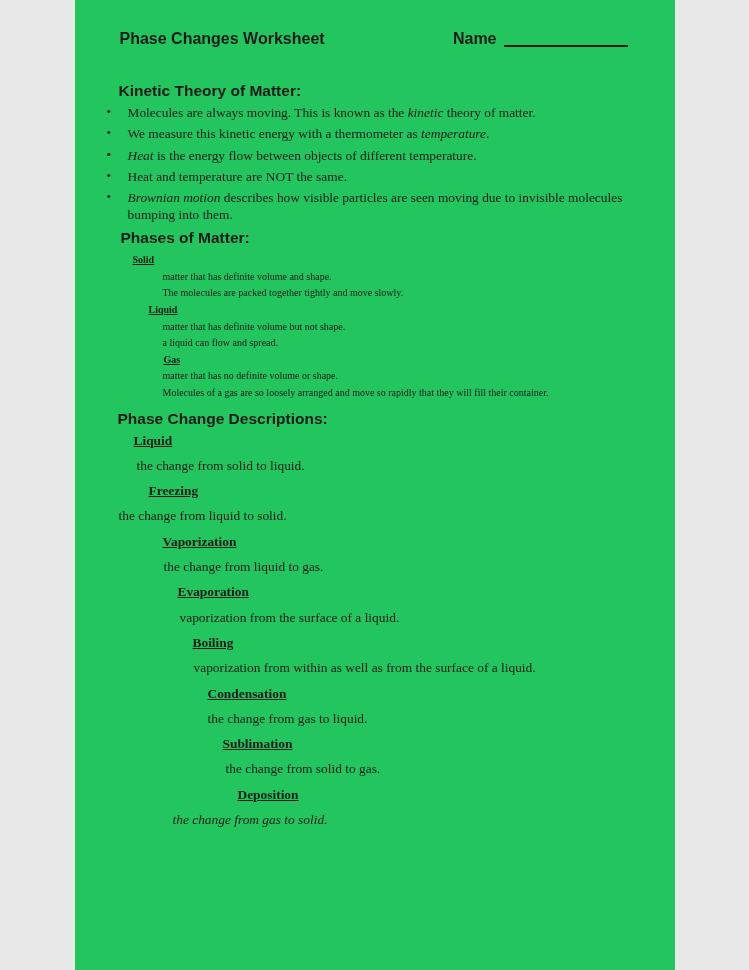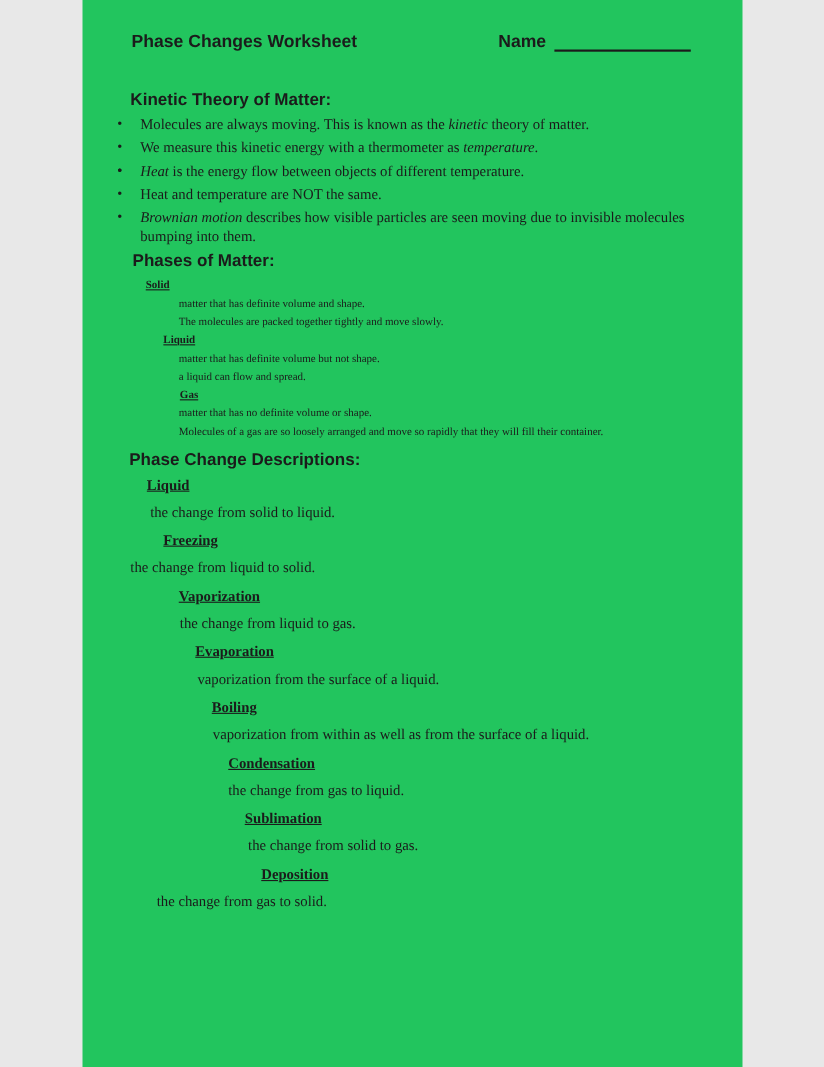--- a/index.html
+++ b/index.html
@@ -79,21 +79,21 @@
   .pcd-body { margin-top: 7px; font-size: 13.4px; }
   .pcd-line { line-height: 14px; margin-bottom: 11.3px; }
   .pcd-term { font-weight: bold; text-decoration: underline; }
   .t0 { margin-left: 59px; }  .d0 { margin-left: 62px; }
   .t1 { margin-left: 74px; }  .d1 { margin-left: 44px; }
   .t2 { margin-left: 88px; }  .d2 { margin-left: 89px; }
   .t3 { margin-left: 103px; } .d3 { margin-left: 105px; }
   .t4 { margin-left: 118px; } .d4 { margin-left: 119px; font-family: Liberation Serif, serif; }
   .t5 { margin-left: 133px; } .d5 { margin-left: 133px; }
   .t6 { margin-left: 148px; } .d6 { margin-left: 151px; }
-  .t7 { margin-left: 163px; } .d7 { margin-left: 68px; }
+  .t7 { margin-left: 163px; } .d7 { margin-left: 98px; font-style: italic; }
 </style>
 </head>
 <body>
 
 <div class="page">
 
   <div class="header">
     <span>Phase Changes Worksheet</span>
     <span class="name-area">
       <span>Name</span>

